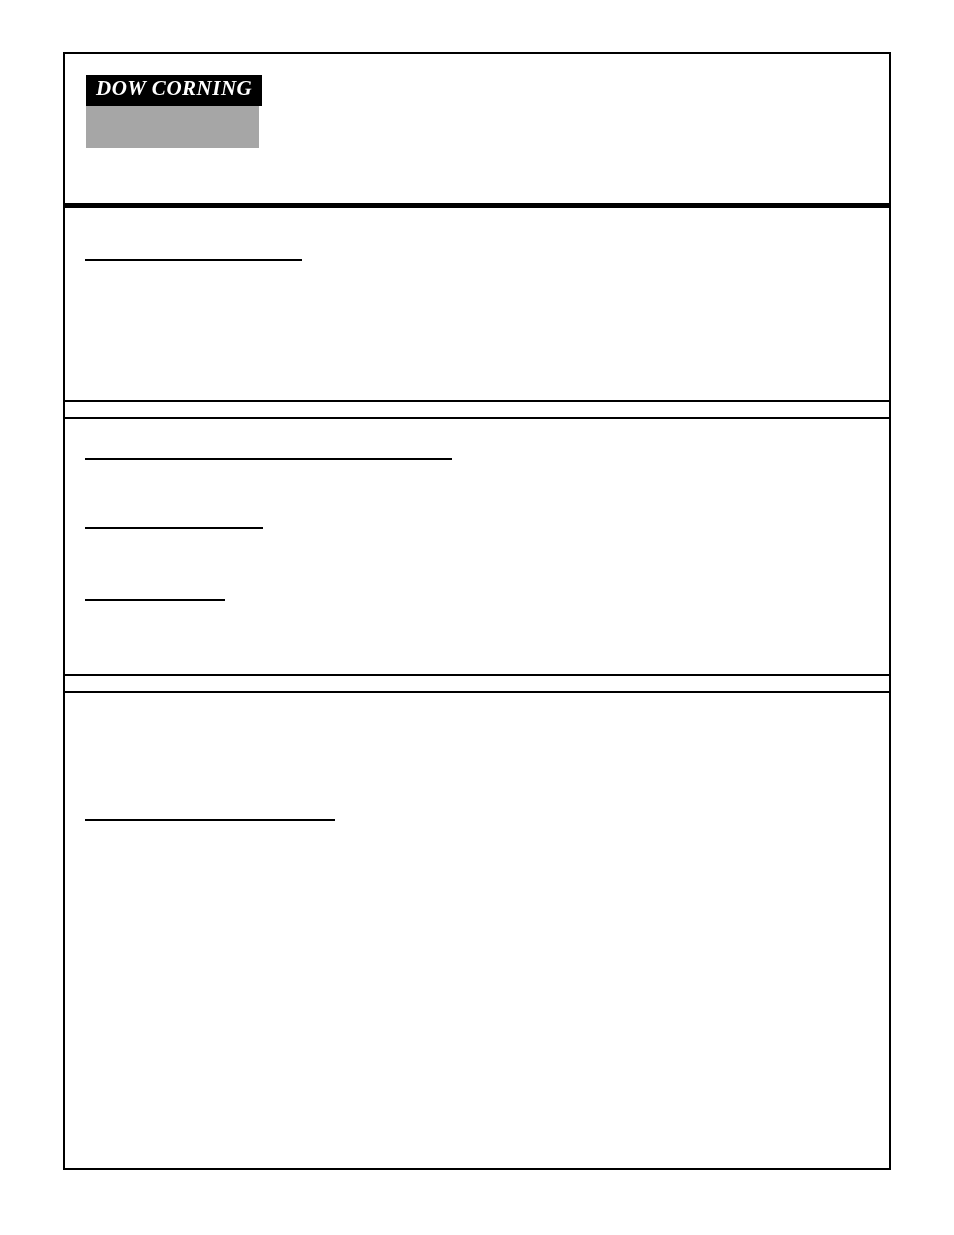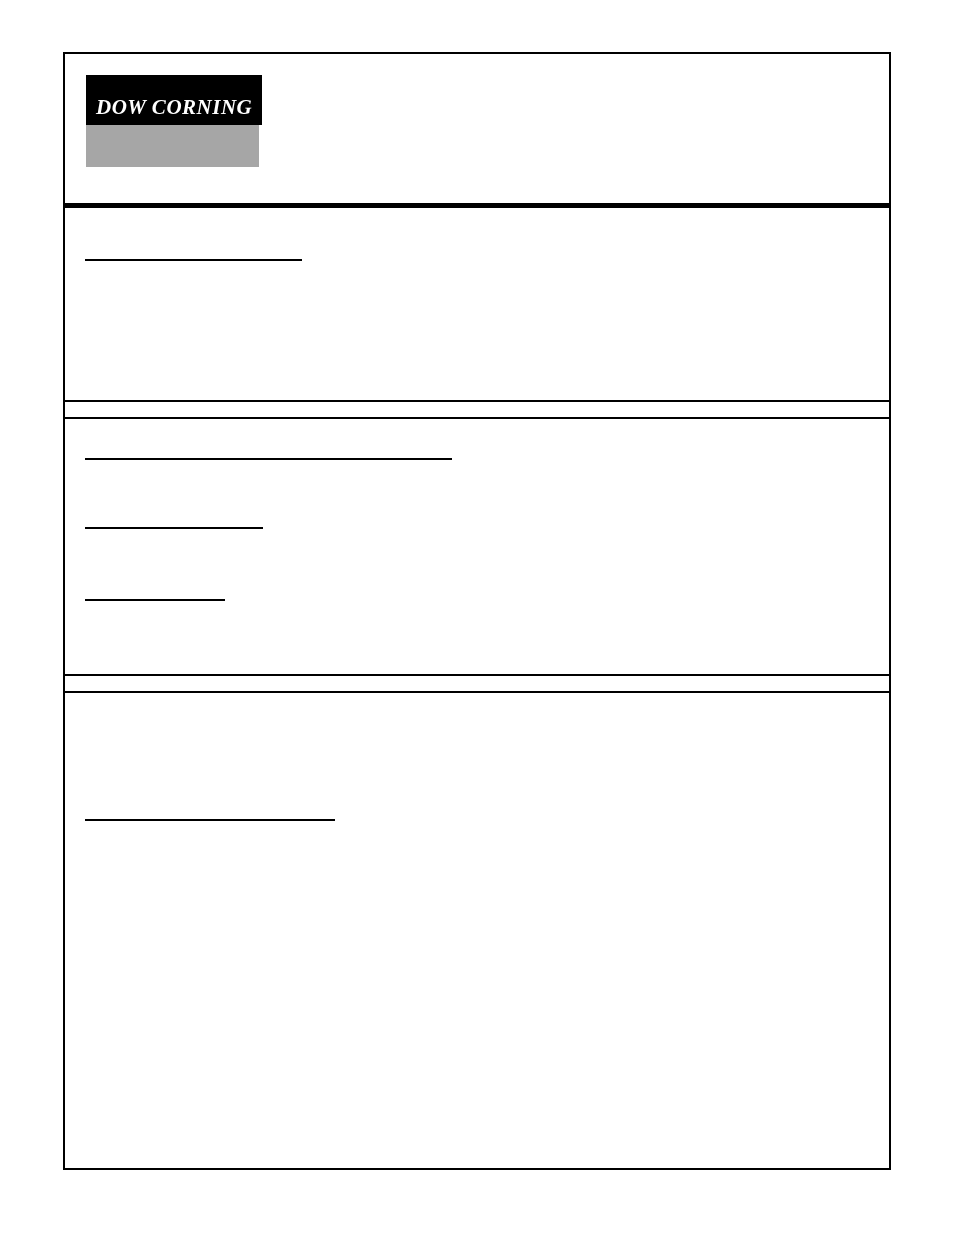--- a/index.html
+++ b/index.html
@@ -25,21 +25,21 @@
     left: 21px;
     top: 21px;
   }
   .logo-top {
     background: #000;
     color: #fff;
     font-family: "Times New Roman", Times, serif;
     font-style: italic;
     font-weight: bold;
     font-size: 21px;
-    padding: 20px 10px 5px 10px;
+    padding: 1px 10px 5px 10px;
     letter-spacing: 0.5px;
     display: inline-block;
   }
   .logo-bottom {
     background: #a6a6a6;
     height: 42px;
     width: 173px;
   }
   
   .hbar-thick {

